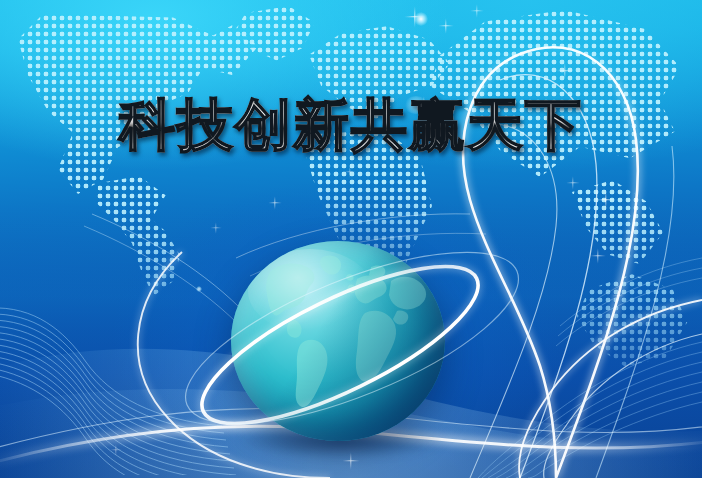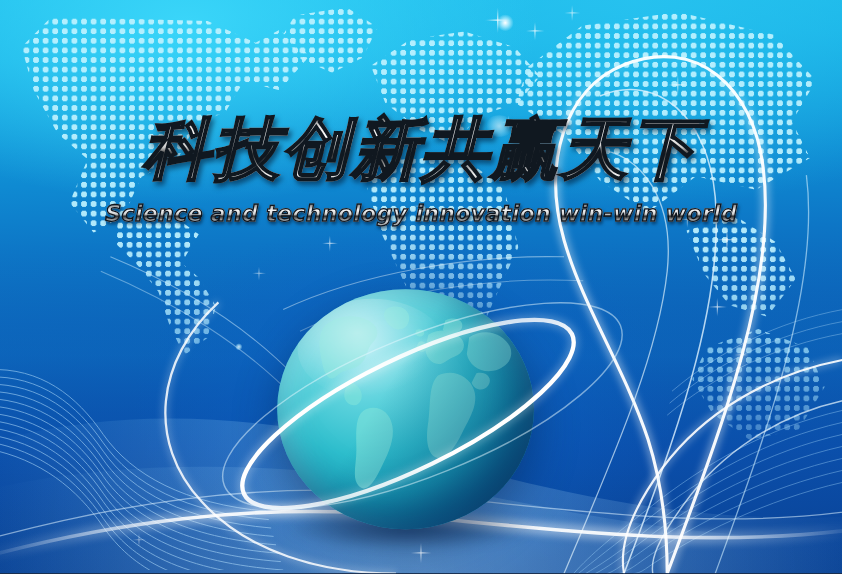--- a/index.html
+++ b/index.html
@@ -98,21 +98,20 @@
     pointer-events:none;}
 
   
   svg.layer{position:absolute;inset:0;width:702px;height:478px;pointer-events:none;}
 
   
   .headline-wrap{
     position:absolute;left:0;right:0;top:97px;
     text-align:center;
     pointer-events:none;
-    font-style:italic;
   }
   .headline{
     display:inline-block;
     font-family:"DejaVu Sans","Liberation Sans",sans-serif;
     font-size:56px;
     font-weight:700;
     letter-spacing:2px;
     line-height:1;
     background:linear-gradient(180deg,
        #5c5c5c 0%,
@@ -388,15 +387,14 @@
     <div class="spark" style="left:110px;top:444px;width:12px;height:12px;opacity:.45;"></div>
     <div class="glowdot" style="left:414px;top:12px;width:14px;height:14px;"></div>
     <div class="glowdot" style="left:404px;top:96px;width:24px;height:18px;opacity:.55;"></div>
     <div class="glowdot" style="left:196px;top:286px;width:6px;height:6px;opacity:.8;"></div>
   </div>
 
   <div class="headline-wrap">
     <span class="headline">科技创新</span><span class="gap"></span><span class="headline">共赢天下</span>
   </div>
 
-  <div class="subhead">Science and technology innovation win-win world</div>
 
 </div>
 
 </body></html>

